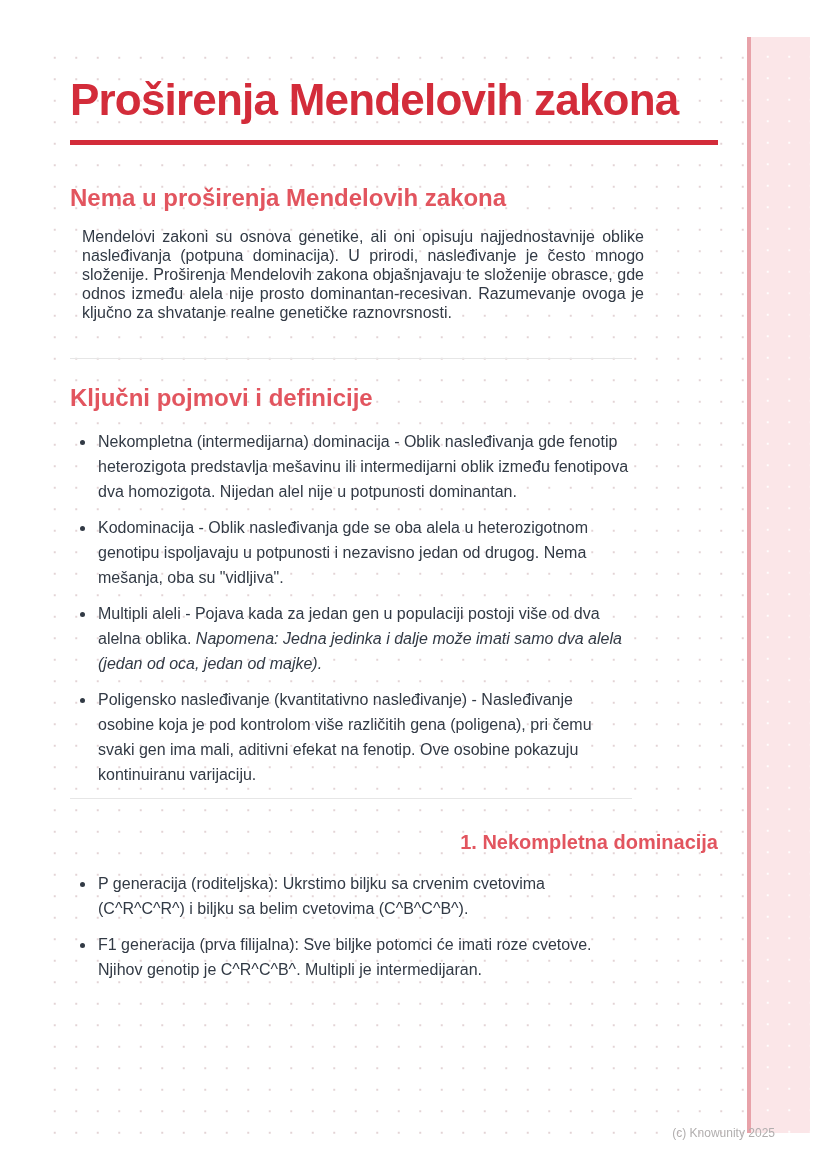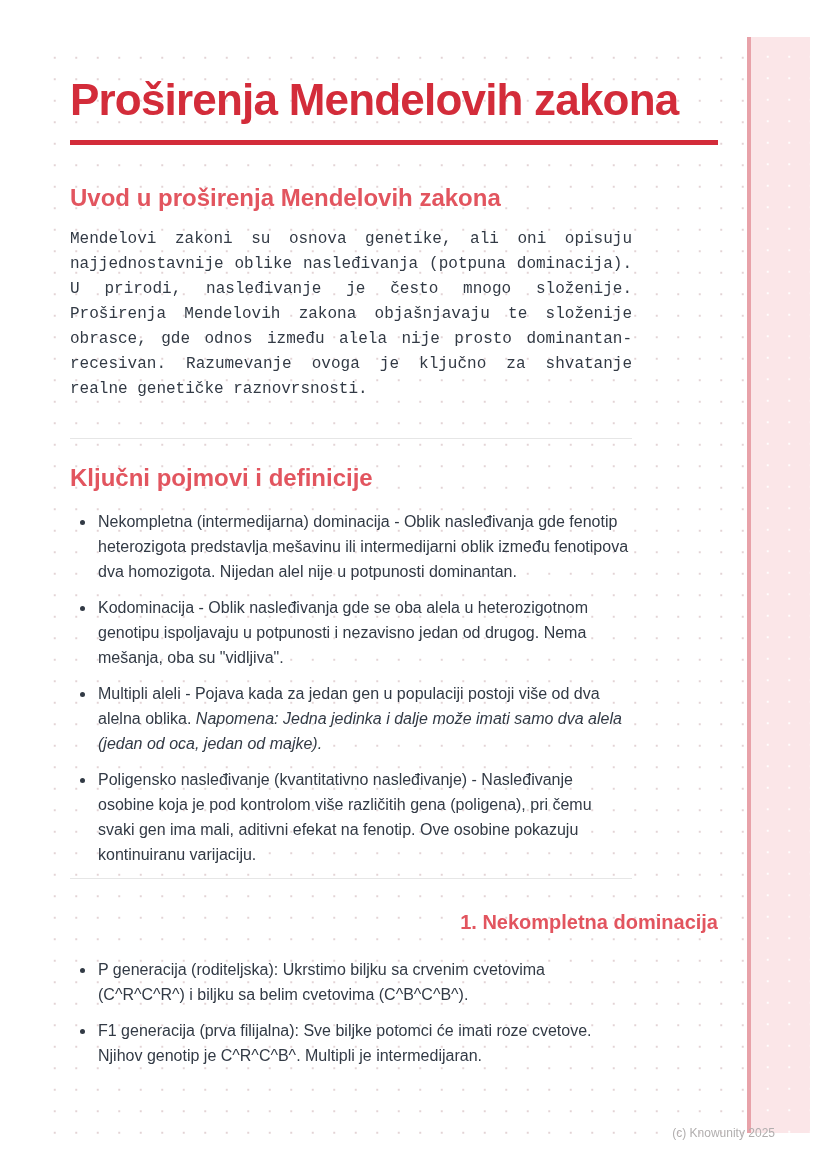--- a/index.html
+++ b/index.html
@@ -40,31 +40,30 @@
   h2.sec {
     font-size: 24px; line-height: 30px; font-weight: 700;
     color: var(--heading, #e2555f); margin: 24px 0 0;
   }
   h2.sec.first { margin-top: 38px; }
   h3.subsec {
     font-size: 20px; line-height: 26px; font-weight: 700;
     color: var(--heading, #e2555f); margin: 30px 0 0; text-align: right;
   }
   p.body {
-    width: 562px; margin: 14px 0 0;
-    font-size: 16px; line-height: 25px;
+    width: 562px; margin: 14px 12px 0;
+    font-size: 16px; line-height: 19px;
     text-align: justify;
-    font-family: Liberation Mono, monospace;
   }
   ul.list {
     width: 562px; margin: 16px 0 0; padding: 0 0 0 26px;
     font-size: 16px; line-height: 25px;
   }
   ul.list li { margin: 0 0 11px; padding-left: 2px; }
-  ul.list.list2 { margin-top: 22px; }
+  ul.list.list2 { margin-top: 16px; }
   .divider {
     border: none; border-top: 1px solid #e6e6e6;
     width: 562px; margin: 36px 0 0;
   }
   .divider.tight { margin-top: 0; }
   .b { font-weight: 400; }
   .i { font-style: italic; }
   .watermark {
     position: absolute; top: 1126px; right: 53px;
     font-size: 12px; color: #b1aeae; z-index: 5;
@@ -74,21 +73,21 @@
 <body>
 
 <div class="dots"></div>
 <div class="stripe"></div>
 
 <div class="content">
   <h1 class="title">Proširenja Mendelovih zakona</h1>
   <hr class="rule">
 
   <section>
-    <h2 class="sec first">Uvod u proširenja Mendelovih zakona</h2>
+    <h2 class="sec first">Nema u proširenja Mendelovih zakona</h2>
     <p class="body">Mendelovi zakoni su osnova genetike, ali oni opisuju najjednostavnije oblike nasleđivanja (potpuna dominacija). U prirodi, nasleđivanje je često mnogo složenije. Proširenja Mendelovih zakona objašnjavaju te složenije obrasce, gde odnos između alela nije prosto dominantan-recesivan. Razumevanje ovoga je ključno za shvatanje realne genetičke raznovrsnosti.</p>
   </section>
 
   <hr class="divider">
 
   <section>
     <h2 class="sec">Ključni pojmovi i definicije</h2>
     <ul class="list">
       <li><span class="b">Nekompletna (intermedijarna) dominacija</span><span> - Oblik nasleđivanja gde fenotip heterozigota predstavlja mešavinu ili intermedijarni oblik između fenotipova dva homozigota. Nijedan alel nije u potpunosti dominantan.</span></li>
       <li><span class="b">Kodominacija</span><span> - Oblik nasleđivanja gde se oba alela u heterozigotnom genotipu ispoljavaju u potpunosti i nezavisno jedan od drugog. Nema mešanja, oba su "vidljiva".</span></li>

